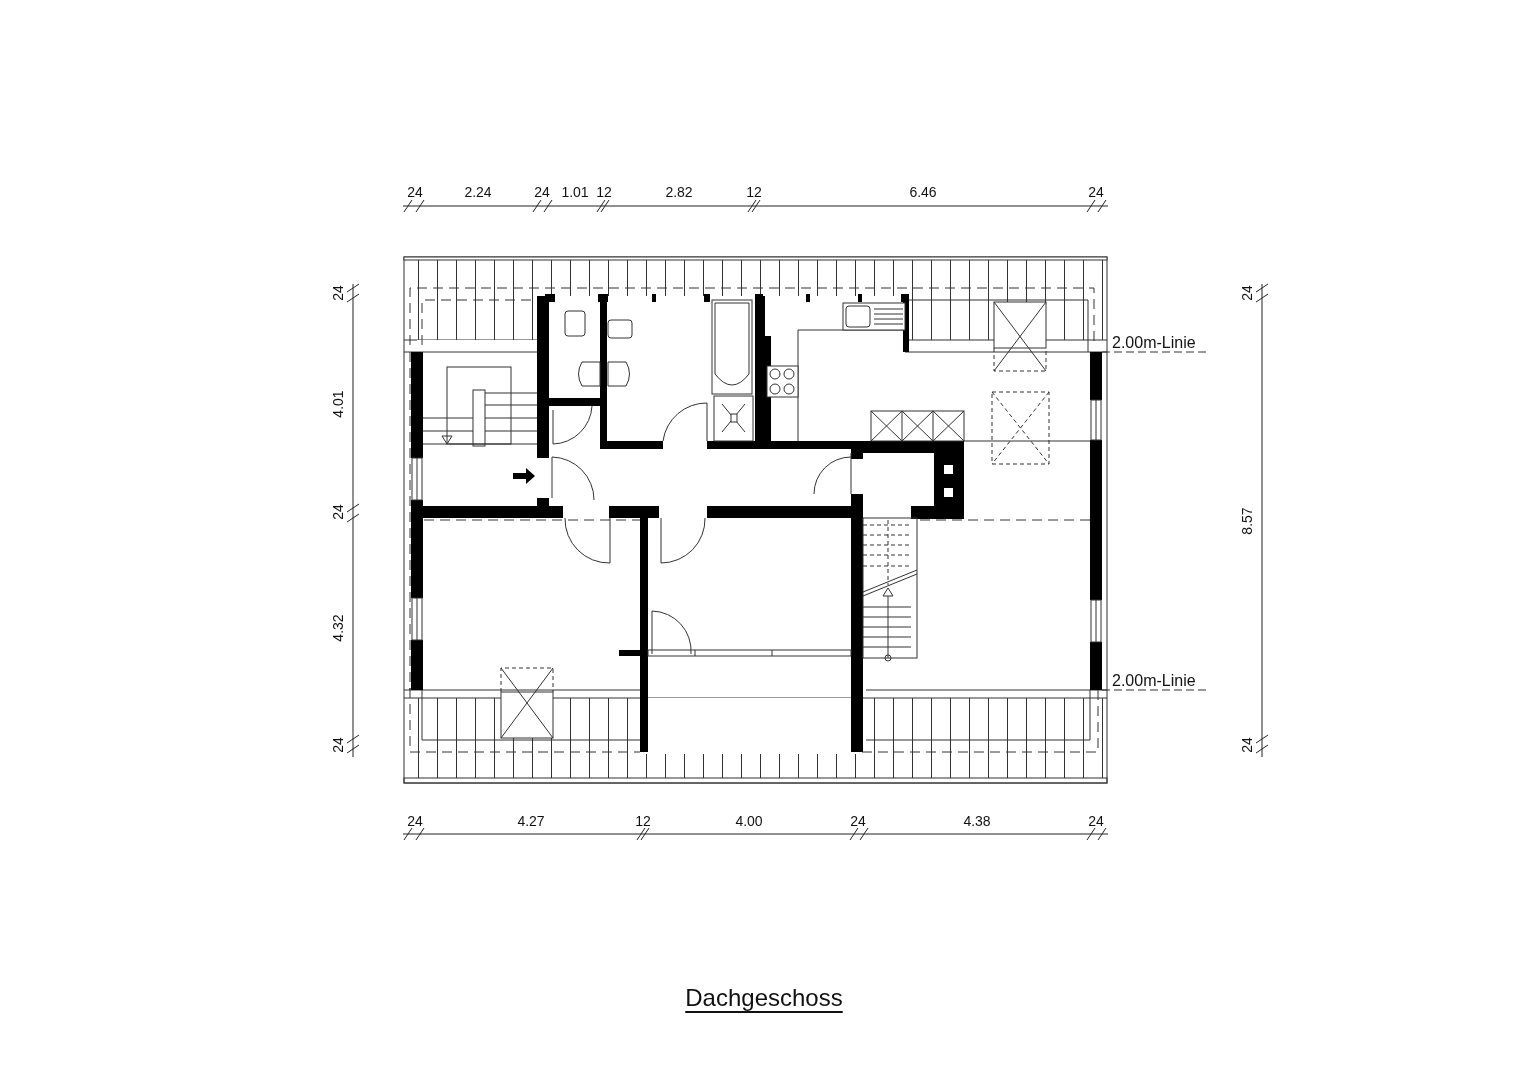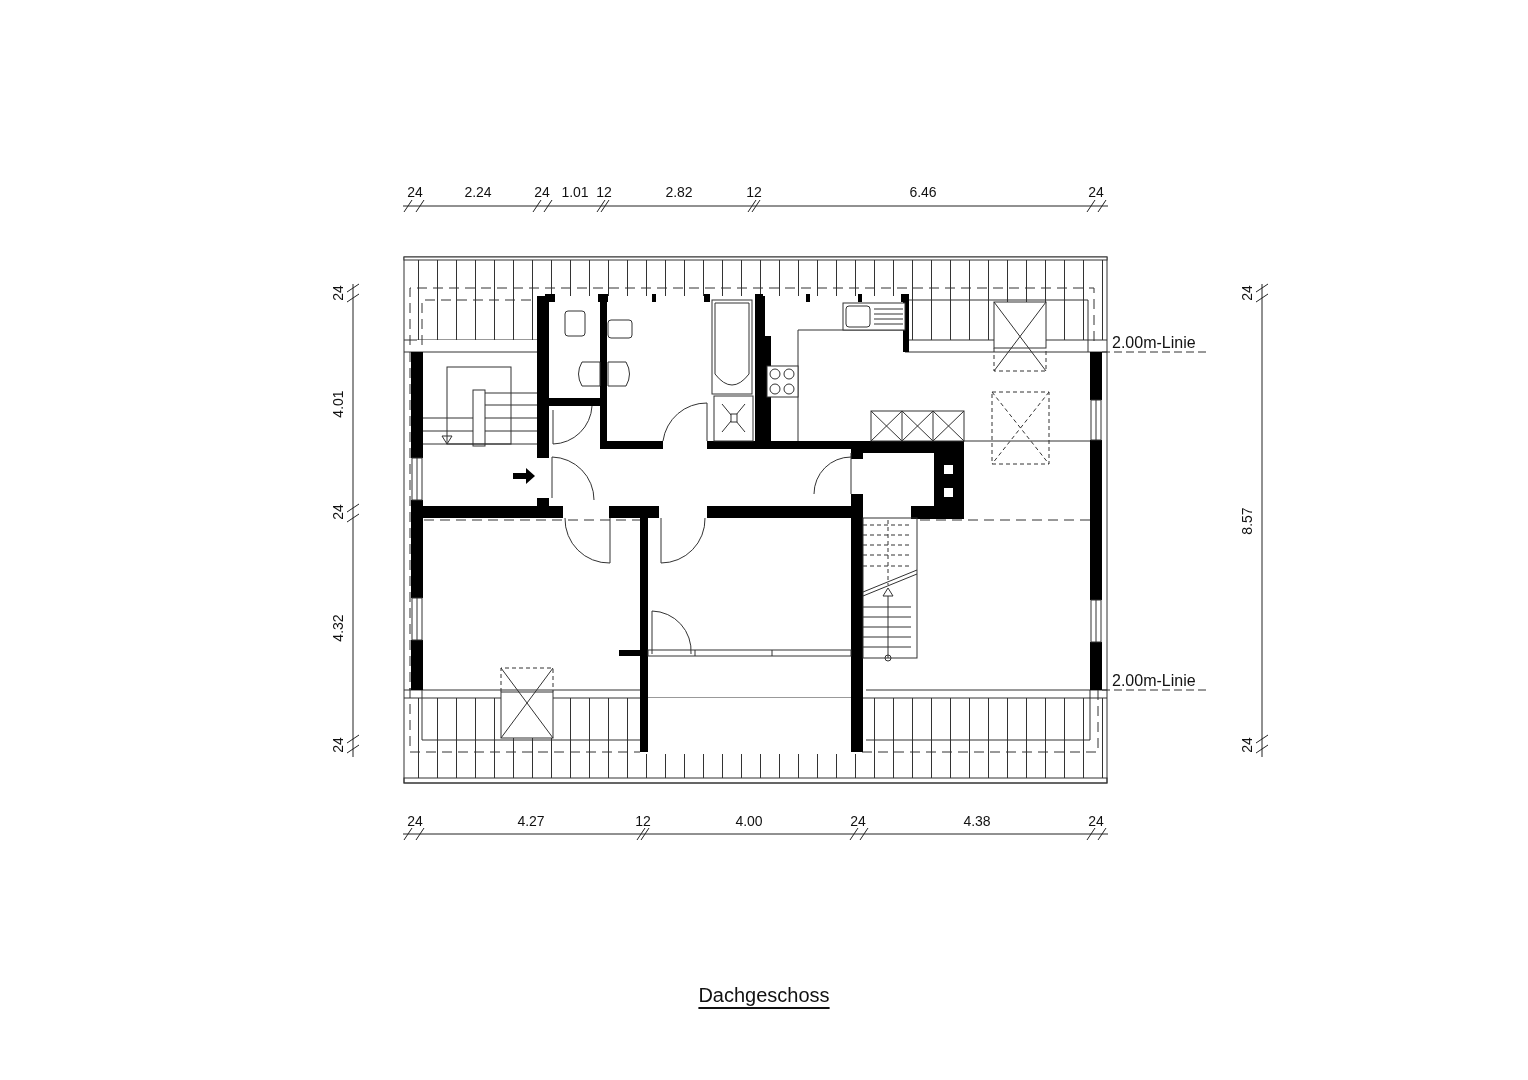--- a/index.html
+++ b/index.html
@@ -2,21 +2,21 @@
 <html><head>
 <meta charset="utf-8">
 <style>
   html, body { margin: 0; padding: 0; background: #ffffff; }
   body { width: 1528px; height: 1080px; position: relative; overflow: hidden;
          font-family: "Liberation Sans", sans-serif; color: #111; }
   svg.plan { position: absolute; left: 0; top: 0; }
   .dim-text { font-family: "Liberation Sans", sans-serif; font-size: 14px; fill: #111; }
   .note-text { font-family: "Liberation Sans", sans-serif; font-size: 16px; fill: #111; }
   .title { position: absolute; left: 0; width: 1528px; top: 984px; text-align: center; }
-  .title span { font-family: "Liberation Sans", sans-serif; font-size: 20px;
+  .title span { font-family: "Liberation Sans", sans-serif; font-size: 24px;
                 text-decoration: underline; text-underline-offset: 5px; color: #111; }
 </style>
 </head>
 <body>
 
 <svg class="plan" width="1528" height="1080" viewBox="0 0 1528 1080" xmlns="http://www.w3.org/2000/svg">
   <defs>
     <pattern id="tiles" width="19" height="100" patternUnits="userSpaceOnUse">
       <line x1="0.5" y1="0" x2="0.5" y2="100" stroke="#333" stroke-width="1"></line>
     </pattern>

